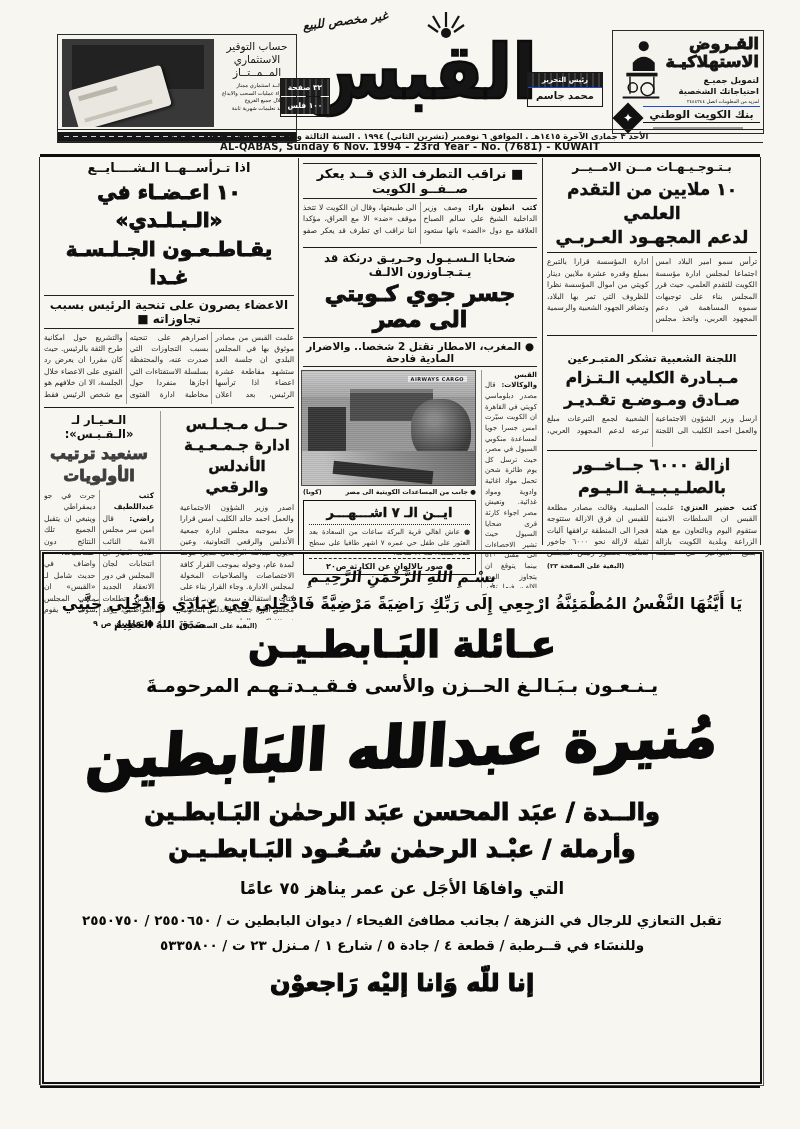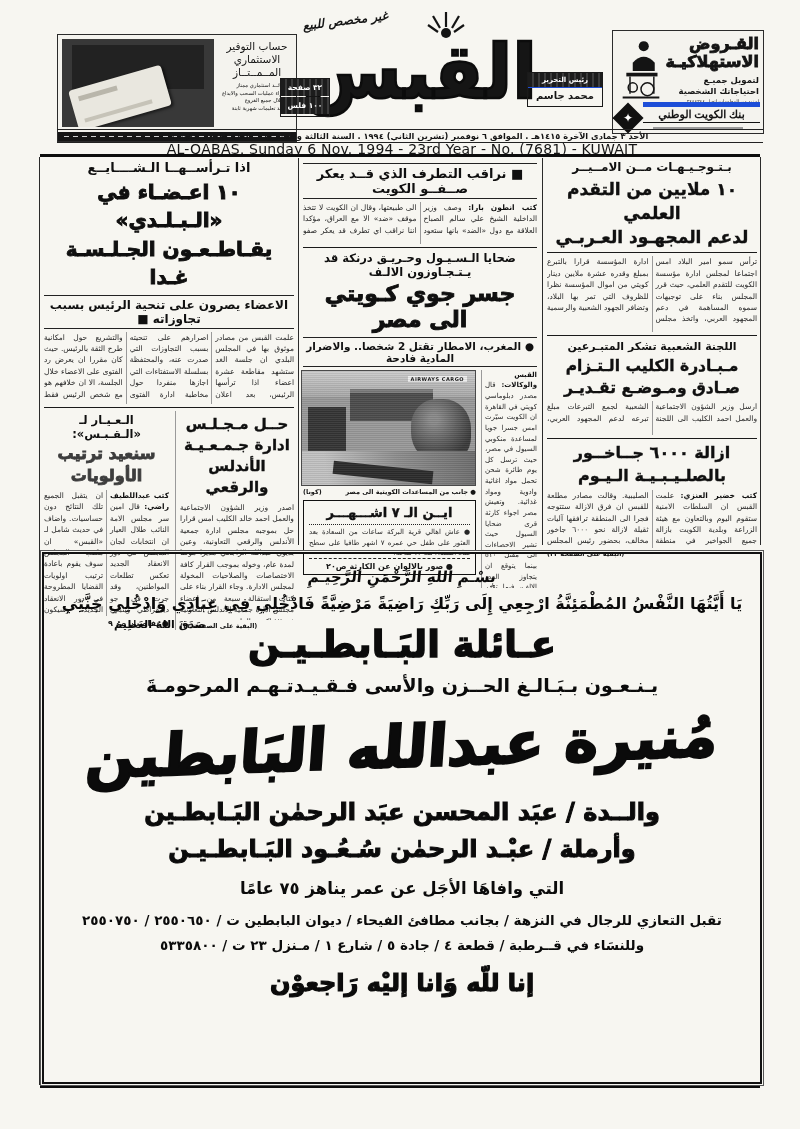--- a/index.html
+++ b/index.html
@@ -91,21 +91,21 @@
     <div style="height:15px;line-height:15px;border-top:1px solid #1d4ed8;font-size:10px;">محمد جاسم الصقر</div>
   </div>
 
   <div class="adbox" style="left:612px;top:30px;width:150px;height:102px;">
     <div class="abs" style="right:4px;top:4px;width:92px;font-size:16px;font-weight:900;line-height:1.15;white-space:pre-line;text-align:right;-webkit-text-stroke:.8px #111;">القـروض
 الاستهلاكيـة</div>
     <div class="abs" style="right:4px;top:44px;width:92px;font-size:8.5px;font-weight:bold;line-height:1.3;white-space:pre-line;text-align:right;">لتمويل جميـع
 احتياجاتك الشخصية</div>
     <div class="abs" style="right:4px;top:68px;width:100px;font-size:4.8px;text-align:right;">لمزيد من المعلومات اتصل ٢٤٤٤٢٤٤</div>
     <div class="abs" style="right:3px;bottom:10px;left:30px;text-align:center;font-size:11px;font-weight:900;
-         border-top:5px solid #1d4ed8;border-bottom:1px solid #111;padding:1px 0;font-family:Liberation Serif, serif;">بنك الكويت الوطني</div>
+         border-top:1px solid #1d4ed8;border-bottom:1px solid #111;padding:1px 0;">بنك الكويت الوطني</div>
     <div class="abs" style="right:20px;bottom:3px;width:90px;height:3px;background:#9a9a9a;"></div>
     <div class="abs" style="left:6px;top:6px;">
       <svg width="44" height="66" viewBox="0 0 48 72" stroke="#141414" fill="none" stroke-width="1.6">
         <circle cx="27" cy="10" r="5.5" fill="#141414" stroke="none"></circle>
         <path d="M15 28 q12 -13 24 0 v9 h-24 z" fill="#141414" stroke="none"></path>
         <rect x="8" y="39" width="34" height="4" fill="#141414" stroke="none"></rect>
         <line x1="12" y1="43" x2="12" y2="62"></line>
           <line x1="38" y1="43" x2="38" y2="62"></line>
         <circle cx="15" cy="55" r="5"></circle>
           <circle cx="31" cy="57" r="7"></circle>
@@ -114,37 +114,37 @@
     </div>
     <div class="abs" style="left:4px;bottom:4px;">
       <div class="nbk-d">
           <span>✦</span>
         </div>
     </div>
   </div>
 
   <div class="abs center" style="left:57px;top:129px;width:706px;border-top:1px solid #222;border-bottom:1px solid #222;
        font-size:8.3px;font-weight:bold;padding:1px 0;">الأحد ٣ جمادى الآخرة ١٤١٥هـ . الموافق ٦ نوفمبر (تشرين الثاني) ١٩٩٤ . السنة الثالثة والعشرون . العدد ٧٦٨١ . الكويت</div>
-  <div class="abs center" style="left:49px;top:141px;width:706px;font-size:14px;font-weight:normal;letter-spacing:.2px;" dir="ltr">AL-QABAS, Sunday 6 Nov. 1994 - 23rd Year - No. (7681) - KUWAIT</div>
+  <div class="abs center" style="left:57px;top:141px;width:706px;font-size:10px;font-weight:bold;letter-spacing:.2px;" dir="ltr">AL-QABAS, Sunday 6 Nov. 1994 - 23rd Year - No. (7681) - KUWAIT</div>
 
   <div class="hthick" style="left:40px;top:154px;width:720px;height:3px;"></div>
   <div class="vline" style="left:39px;top:157px;height:928px;"></div>
   <div class="vline" style="left:760px;top:157px;height:388px;"></div>
   <div class="vline" style="left:542px;top:158px;height:387px;"></div>
   <div class="vline" style="left:298px;top:158px;height:387px;"></div>
   <div class="hthick" style="left:40px;top:1085px;width:720px;height:3px;"></div>
 
   <div class="abs" style="left:547px;top:160px;width:210px;">
     <div class="kicker" style="font-size:12px;">بـتـوجـيـهـات مــن الامــيــر</div>
     <div class="hl" style="font-size:17px;margin:3px 0;">١٠ ملايين من التقدم العلمي
 لدعم المجهـود العـربـي</div>
     <div class="rule"></div>
     <div class="bodytext c2" style="height:76px;">ترأس سمو امير البلاد امس اجتماعا لمجلس ادارة مؤسسة الكويت للتقدم العلمي، حيث قرر المجلس بناء على توجيهات سموه المساهمة في دعم المجهود العربي، واتخذ مجلس ادارة المؤسسة قرارا بالتبرع بمبلغ وقدره عشرة ملايين دينار كويتي من اموال المؤسسة نظرا للظروف التي تمر بها البلاد، وتضافر الجهود الشعبية والرسمية لدعم المجهود العربي دفاعا عن كيان الوطن وحريته وامنه.</div>
     <div class="rule"></div>
-    <div class="kicker" style="font-size:11px;margin-top:4px;">اللجنة الشعبية تشكر المتبـرعين</div>
+    <div class="kicker" style="font-size:11px;margin-top:16px;">اللجنة الشعبية تشكر المتبـرعين</div>
     <div class="hl" style="font-size:15.5px;margin:2px 0;">مـبـادرة الكليب الـتـزام
 صـادق ومـوضـع تقـديـر</div>
     <div class="bodytext c2" style="height:34px;">ارسل وزير الشؤون الاجتماعية والعمل احمد الكليب الى اللجنة الشعبية لجمع التبرعات مبلغ تبرعه لدعم المجهود العربي، واعتبرت اللجنة هذه المبادرة التزاما صادقا وموضع تقدير وعرفان، داعية الى تضافر جهود المحافظات والمناطق المختلفة.</div>
     <div class="rule"></div>
     <div class="hl" style="font-size:16px;margin:2px 0;">ازالة ٦٠٠٠ جــاخــور
 بالصلـيـبـيـة الـيـوم</div>
     <div class="bodytext c2" style="height:58px;">
       <span class="byline">كتب خضير العنزي:</span>
       <span>علمت القبس ان السلطات الامنية ستقوم اليوم وبالتعاون مع هيئة الزراعة وبلدية الكويت بازالة جميع الجواخير في منطقة الصليبية. وقالت مصادر مطلعة للقبس ان فرق الازالة ستتوجه فجرا الى المنطقة ترافقها آليات ثقيلة لازالة نحو ٦٠٠٠ جاخور مخالف، بحضور رئيس المجلس البلدي ورئيس الهيئة العامة للشؤون الزراعية.</span>
     </div>
@@ -192,21 +192,21 @@
   </div>
 
   <div class="abs" style="left:44px;top:160px;width:250px;">
     <div class="kicker" style="font-size:13px;">اذا تـرأســهــا الـشــــايــع</div>
     <div class="hl" style="font-size:20px;margin:3px 0;-webkit-text-stroke:.9px #0c0c0c;">١٠ اعـضـاء في «الـبـلـدي»
 يقـاطـعـون الجـلـسـة غـدا</div>
     <div class="subhead" style="font-size:12px;">الاعضاء يصرون على تنحية الرئيس بسبب تجاوزاته ■</div>
     <div class="bodytext c3" style="height:72px;">علمت القبس من مصادر موثوق بها في المجلس البلدي ان جلسة الغد ستشهد مقاطعة عشرة اعضاء اذا ترأسها الرئيس، بعد اعلان اصرارهم على تنحيته بسبب التجاوزات التي صدرت عنه، والمحتفظة بسلسلة الاستفتاءات التي اجازها منفردا حول مخاطبة ادارة الفتوى والتشريع حول امكانية طرح الثقة بالرئيس. حيث كان مقررا ان يعرض رد الفتوى على الاعضاء خلال الجلسة، الا ان خلافهم هو مع شخص الرئيس فقط وقد يحضرون الجلسة فيما لو ترأسها نائبه بدر الدويهيس.</div>
     <div class="rule"></div>
     <div style="display:flex;gap:6px;">
-      <div style="width:114px;border-left:1px solid #9a9a9a;padding-left:4px;">
+      <div style="width:114px;border-left:1px solid #9a9a9a;padding-left:19px;">
         <div class="hl" style="font-size:15px;margin:3px 0;">حــل مـجـلـس
 ادارة جـمـعـيـة
 الأندلس والرقعي</div>
         <div class="bodytext" style="height:118px;">اصدر وزير الشؤون الاجتماعية والعمل احمد خالد الكليب امس قرارا حل بموجبه مجلس ادارة جمعية الأندلس والرقعي التعاونية، وعين بديوي عبدالله الراجحي مديرا مؤقتا لمدة عام، وخوله بموجب القرار كافة الاختصاصات والصلاحيات المخولة لمجلس الادارة. وجاء القرار بناء على كتاب استقالة سبعة من اعضاء مجلس ادارة جمعية الأندلس التعاونية في ١٧ اكتوبر الماضي.</div>
         <div class="more">(البقية على الصفحة ٢٣)</div>
       </div>
       <div style="flex:1;">
         <div class="kicker" style="font-size:11.5px;margin-top:2px;">الـعـيـار لـ «الـقـبـس»:</div>
         <div class="hl" style="font-size:16px;color:#3d3d3d;-webkit-text-stroke:.8px #3d3d3d;margin:2px 0;">سنعيد ترتيب الأولويات</div>
         <div class="bodytext c2" style="height:126px;">

